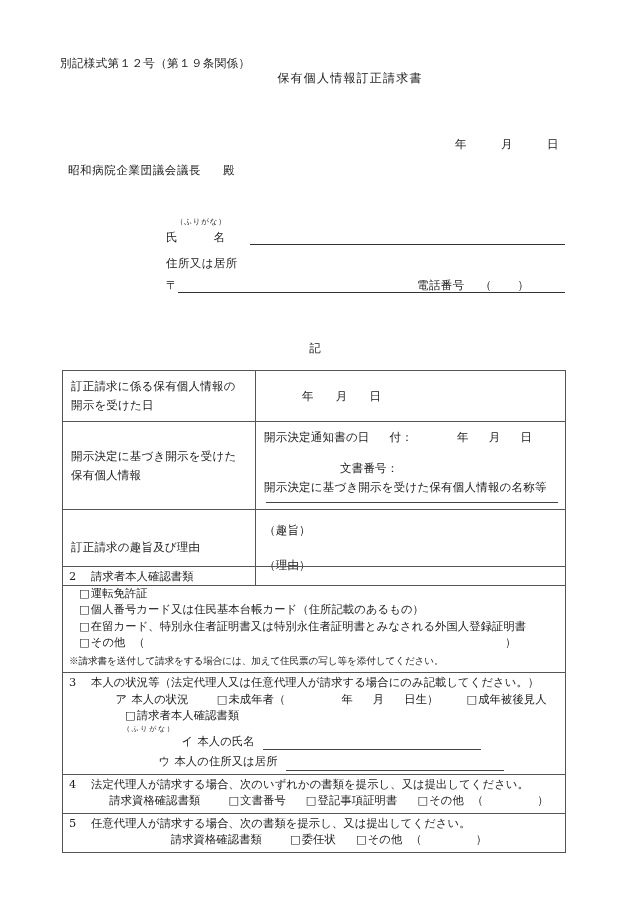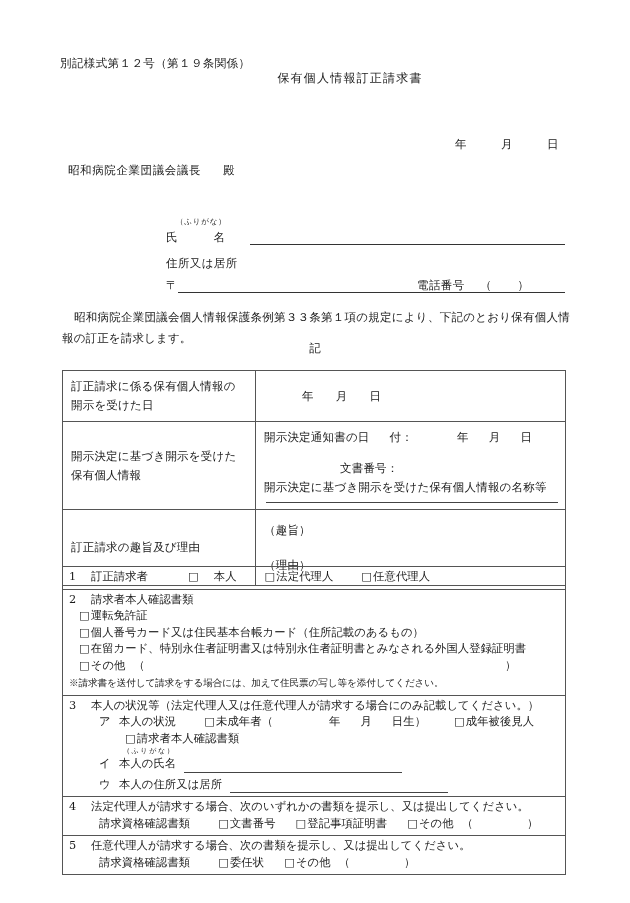--- a/index.html
+++ b/index.html
@@ -177,21 +177,21 @@
     font-size: 11.3px;
     padding: 2px 6px 3px 6px;
     vertical-align: top;
     line-height: 16.5px;
     letter-spacing: 0.1px;
   }
   .num { display: inline-block; width: 22px; }
   .sub { display: inline-block; width: 20px; }
   .cb { margin-right: 1px; }
   .ind1 { padding-left: 10px; }
-  .ind2 { padding-left: 30px; }
+  .ind2 { padding-left: 30px; text-align: center; }
   .ind3 { padding-left: 56px; }
   .note {
     font-size: 9.6px;
     letter-spacing: -0.1px;
     padding-top: 1px;
   }
   .gap8 { display: inline-block; width: 8px; }
   .gap14 { display: inline-block; width: 14px; }
   .gap20 { display: inline-block; width: 20px; }
   .gap28 { display: inline-block; width: 28px; }
@@ -242,21 +242,20 @@
   <div class="name-rule"></div>
 
   <div class="addr-label">住所又は居所</div>
   <div class="postal-mark">〒</div>
   <div class="postal-rule"></div>
   <div class="tel-label">電話番号</div>
   <div class="tel-paren">
     <span>（</span><span class="gap"></span><span>）</span>
   </div>
 
-  <div class="body-para">昭和病院企業団議会個人情報保護条例第３３条第１項の規定により、下記のとおり保有個人情報の訂正を請求します。</div>
   <div class="ki-mark">記</div>
 
   <table class="main-table">
     <tbody>
       <tr class="r1">
         <td class="lbl">訂正請求に係る保有個人情報の開示を受けた日</td>
         <td class="val">
           <div class="row1-date">
             <span>年</span><span class="sp"></span><span>月</span><span class="sp"></span><span>日</span>
           </div>
@@ -284,25 +283,20 @@
           <div>（理由）</div>
         </td>
       </tr>
     </tbody>
   </table>
 
   <table class="bottom-table">
     <tbody>
       <tr>
         <td>
-          <span class="num">1</span><span>訂正請求者</span><span class="gap40"></span><span class="cb">□</span><span class="gap14"></span><span>本人</span><span class="gap28"></span><span class="cb">□</span><span>法定代理人</span><span class="gap28"></span><span class="cb">□</span><span>任意代理人</span>
-        </td>
-      </tr>
-      <tr>
-        <td>
           <div>
             <span class="num">2</span><span>請求者本人確認書類</span>
           </div>
           <div class="ind1">
             <span class="cb">□</span><span>運転免許証</span>
           </div>
           <div class="ind1">
             <span class="cb">□</span><span>個人番号カード又は住民基本台帳カード（住所記載のあるもの）</span>
           </div>
           <div class="ind1">

